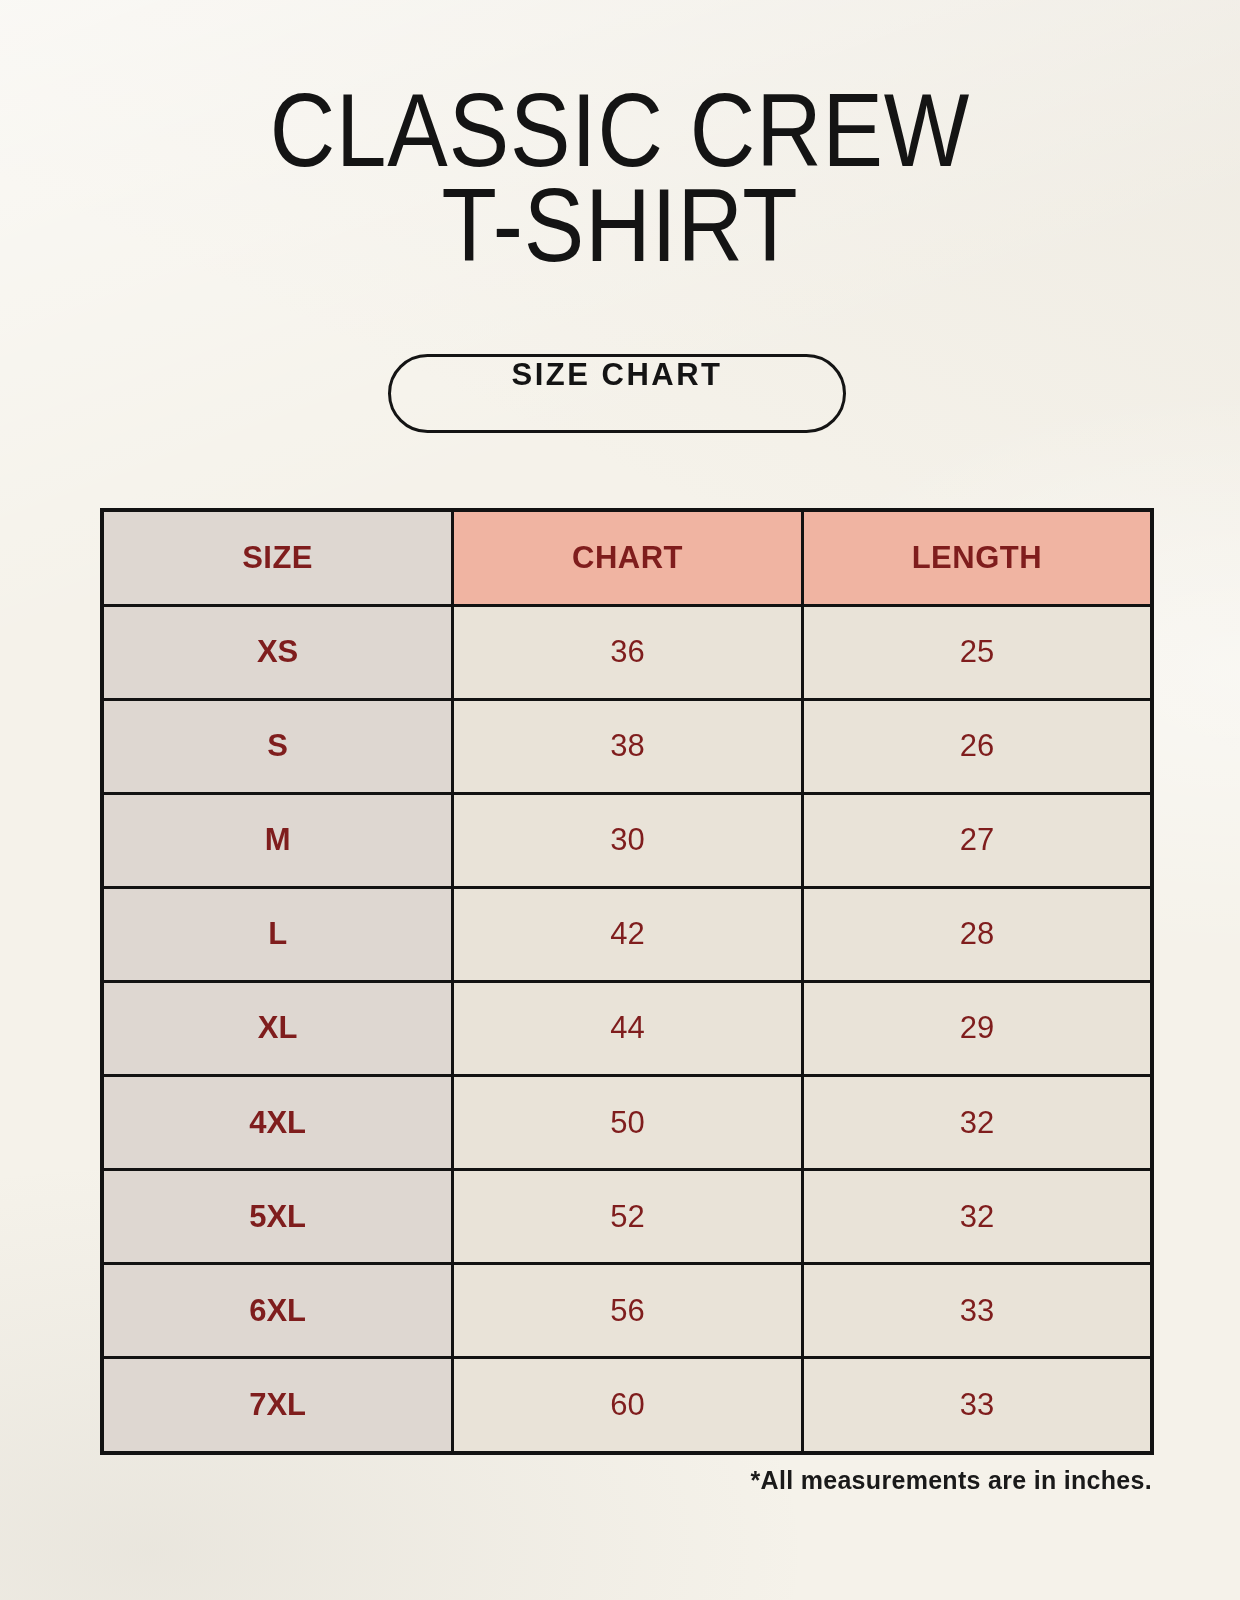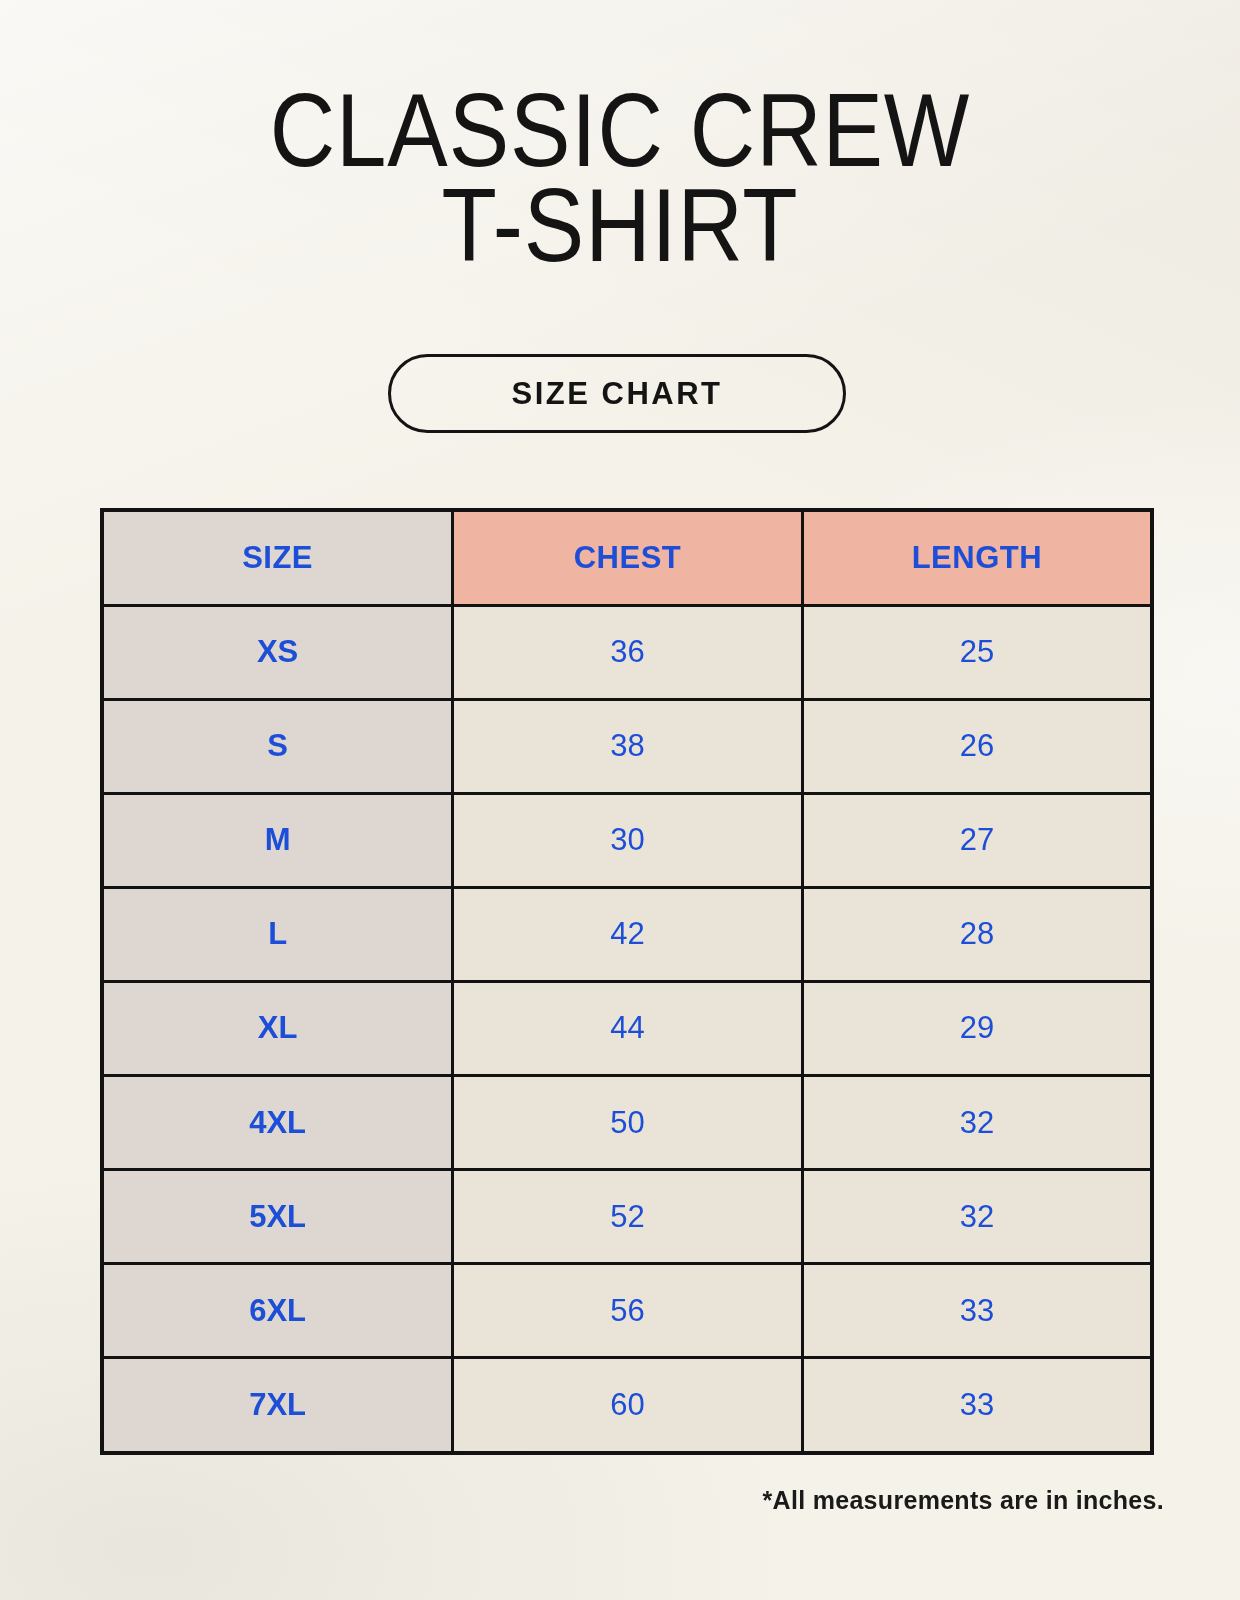--- a/index.html
+++ b/index.html
@@ -37,21 +37,20 @@
     position: absolute;
     left: 388px;
     top: 354px;
     width: 458px;
     height: 79px;
     box-sizing: border-box;
     border: 3px solid #141414;
     border-radius: 42px;
     background: transparent;
     display: flex;
-    align-items: center;
     justify-content: center;
     font-size: 31px;
     font-weight: bold;
     letter-spacing: 2.5px;
     color: #141414;
     cursor: pointer;
   }
 
   table.size-table {
     position: absolute;
@@ -62,37 +61,36 @@
     border-collapse: collapse;
     table-layout: fixed;
     border: 4px solid #121212;
   }
   .size-table th, .size-table td {
     border: 3px solid #121212;
     text-align: center;
     vertical-align: middle;
     font-size: 31px;
     padding: 0;
-    color: #1d4ed8;
+    color: #7f1d1d;
   }
   .size-table th { font-weight: bold; letter-spacing: 0.5px; }
   .size-table th.col-size  { background: #ded7d1; }
   .size-table th.col-meas  { background: #f0b4a2; }
   .size-table td.size-cell { background: #ded7d1; font-weight: bold; text-align: center; }
   .size-table td.value-cell{ background: #e9e3d8; font-weight: normal; }
 
   .footnote {
     position: absolute;
     top: 1466px;
-    right: 76px;
+    right: 88px;
     font-size: 25px;
     font-weight: bold;
     color: #1a1a1a;
     letter-spacing: 0.3px;
-    margin-top: 20px;
   }
 </style>
 </head>
 <body>
 
 <div class="title">
   <div>CLASSIC CREW</div>
   <div>T-SHIRT</div>
 </div>
 
@@ -102,21 +100,21 @@
 
 <table class="size-table">
   <colgroup>
     <col style="width:33.4%">
       <col style="width:33.3%">
       <col style="width:33.3%">
   </colgroup>
   <tbody>
       <tr>
     <th class="col-size">SIZE</th>
-    <th class="col-meas">CHEST</th>
+    <th class="col-meas">CHART</th>
     <th class="col-meas">LENGTH</th>
   </tr>
   <tr>
     <td class="size-cell">XS</td>
     <td class="value-cell">36</td>
     <td class="value-cell">25</td>
   </tr>
   <tr>
     <td class="size-cell">S</td>
     <td class="value-cell">38</td>

